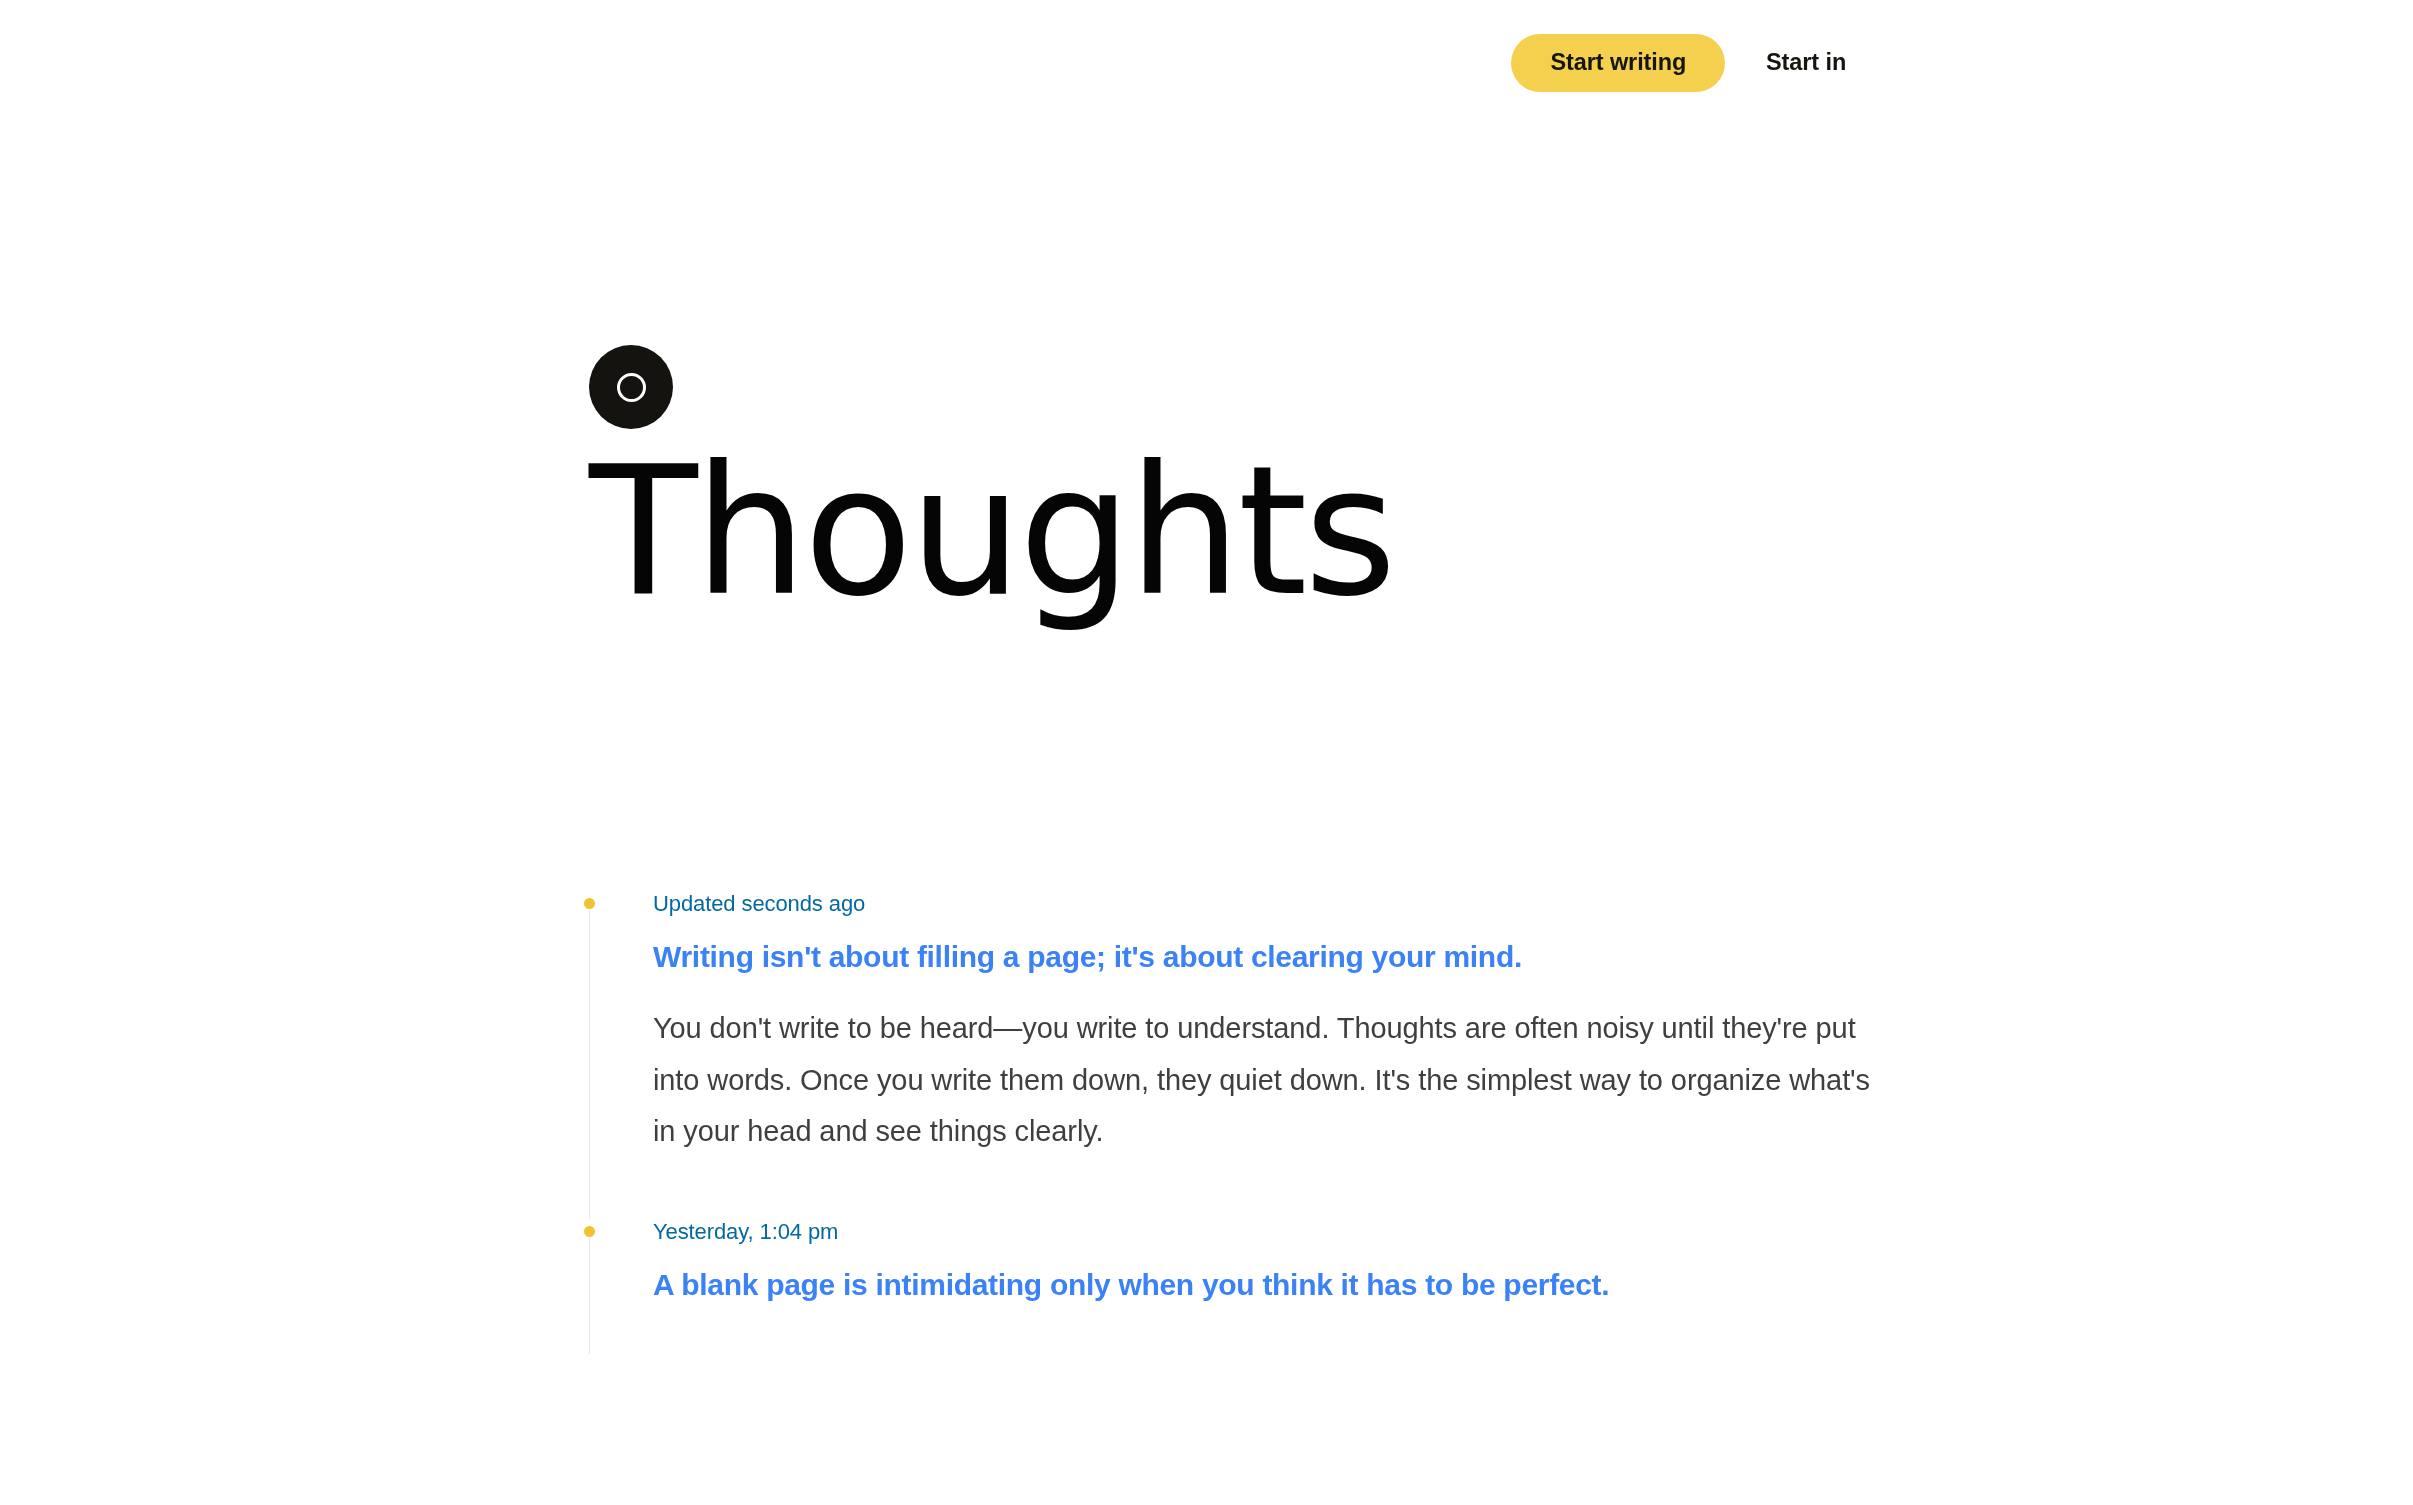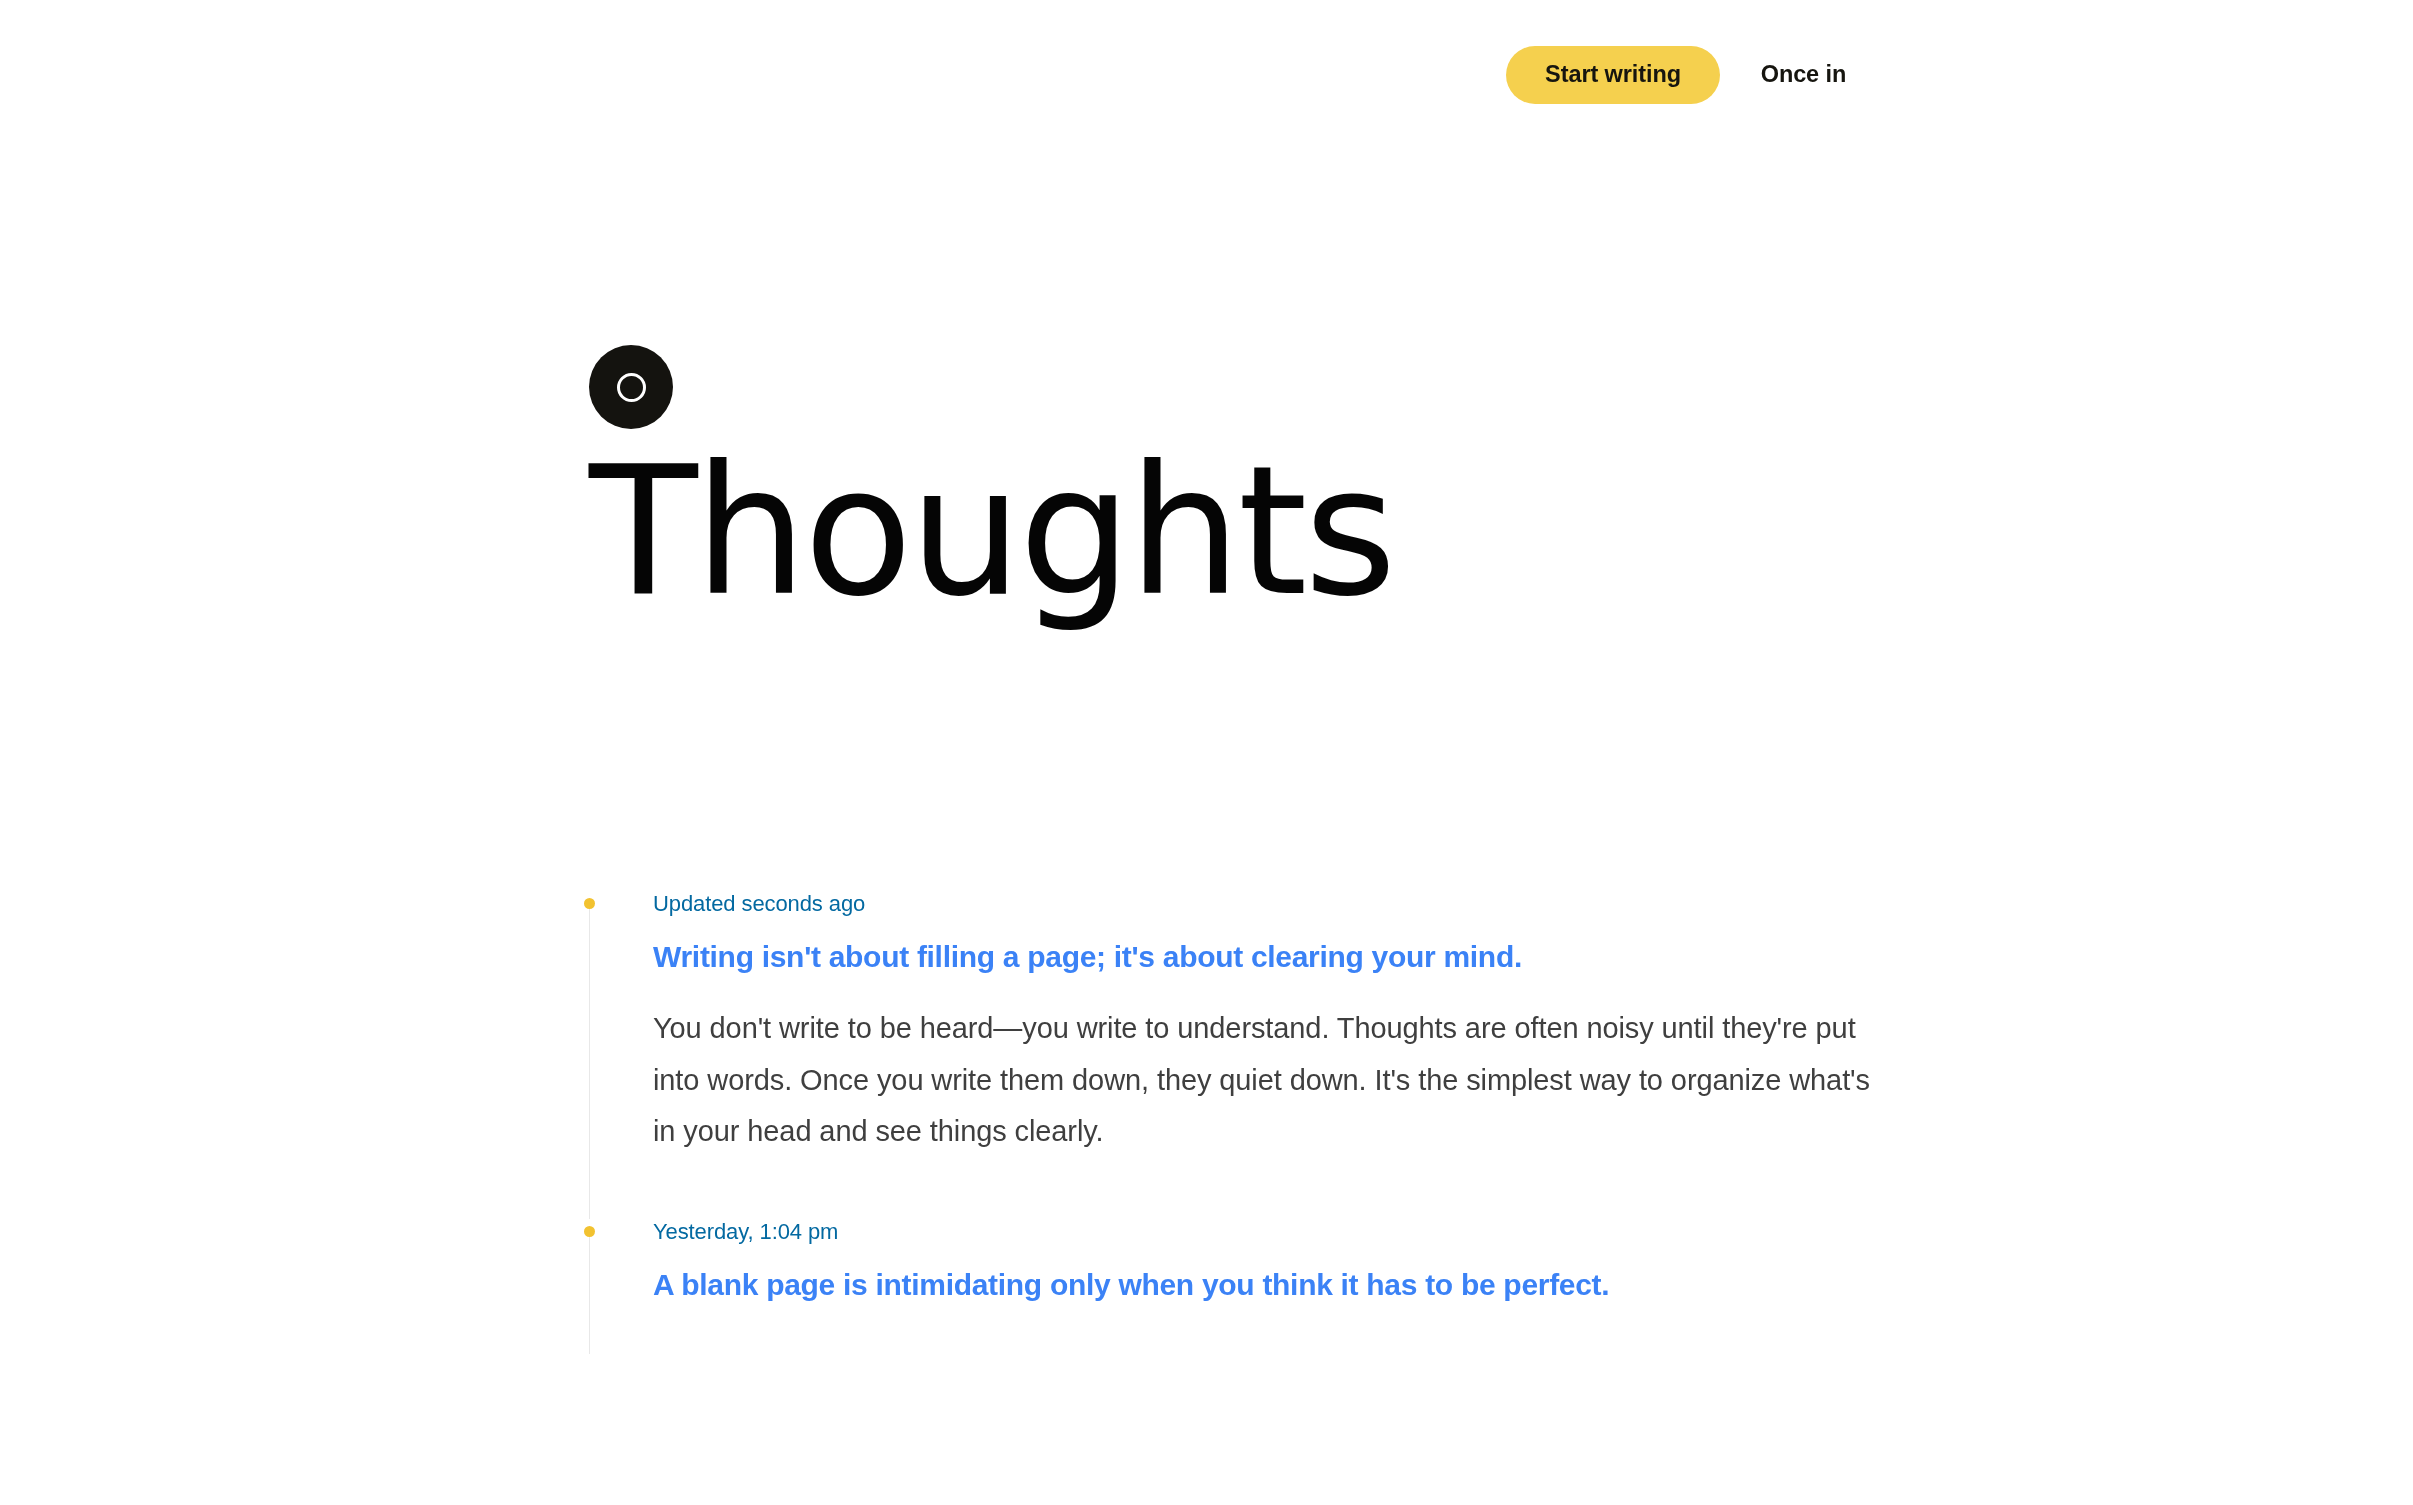--- a/index.html
+++ b/index.html
@@ -12,21 +12,21 @@
   body {
     width: 2413px;
     height: 1505px;
     overflow: hidden;
     position: relative;
   }
 
   
   .topbar {
     position: absolute;
-    top: 16px;
+    top: 4px;
     left: 0;
     width: 100%;
     height: 126px;
     display: flex;
     align-items: flex-start;
     justify-content: flex-end;
     padding: 30px 555px 0 0;
   }
   .nav-actions {
     display: flex;
@@ -152,21 +152,21 @@
     margin: 0;
   }
   .entry.second { padding-bottom: 0; }
 </style>
 </head>
 <body>
 
 <div class="topbar">
   <div class="nav-actions">
     <button class="btn-start">Start writing</button>
-    <button class="btn-signin">Once in</button>
+    <button class="btn-signin">Start in</button>
   </div>
 </div>
 
 <div class="hero">
   <div class="logo-mark">
     <span class="ring"></span>
   </div>
   <div class="brand">Thoughts</div>
 </div>
 

